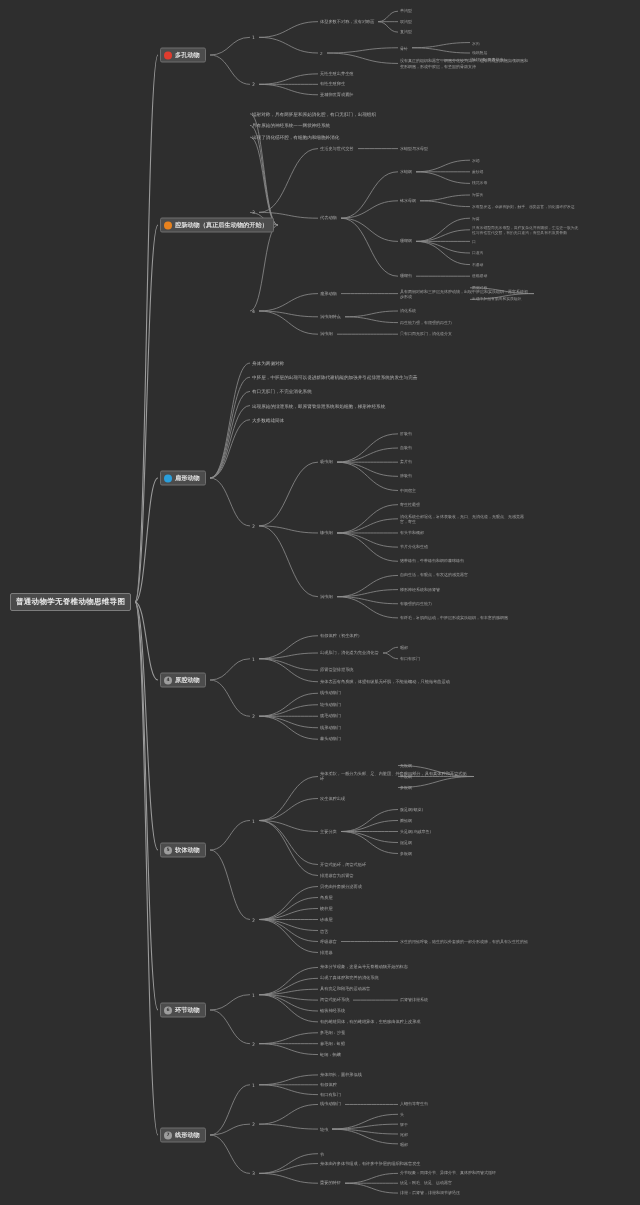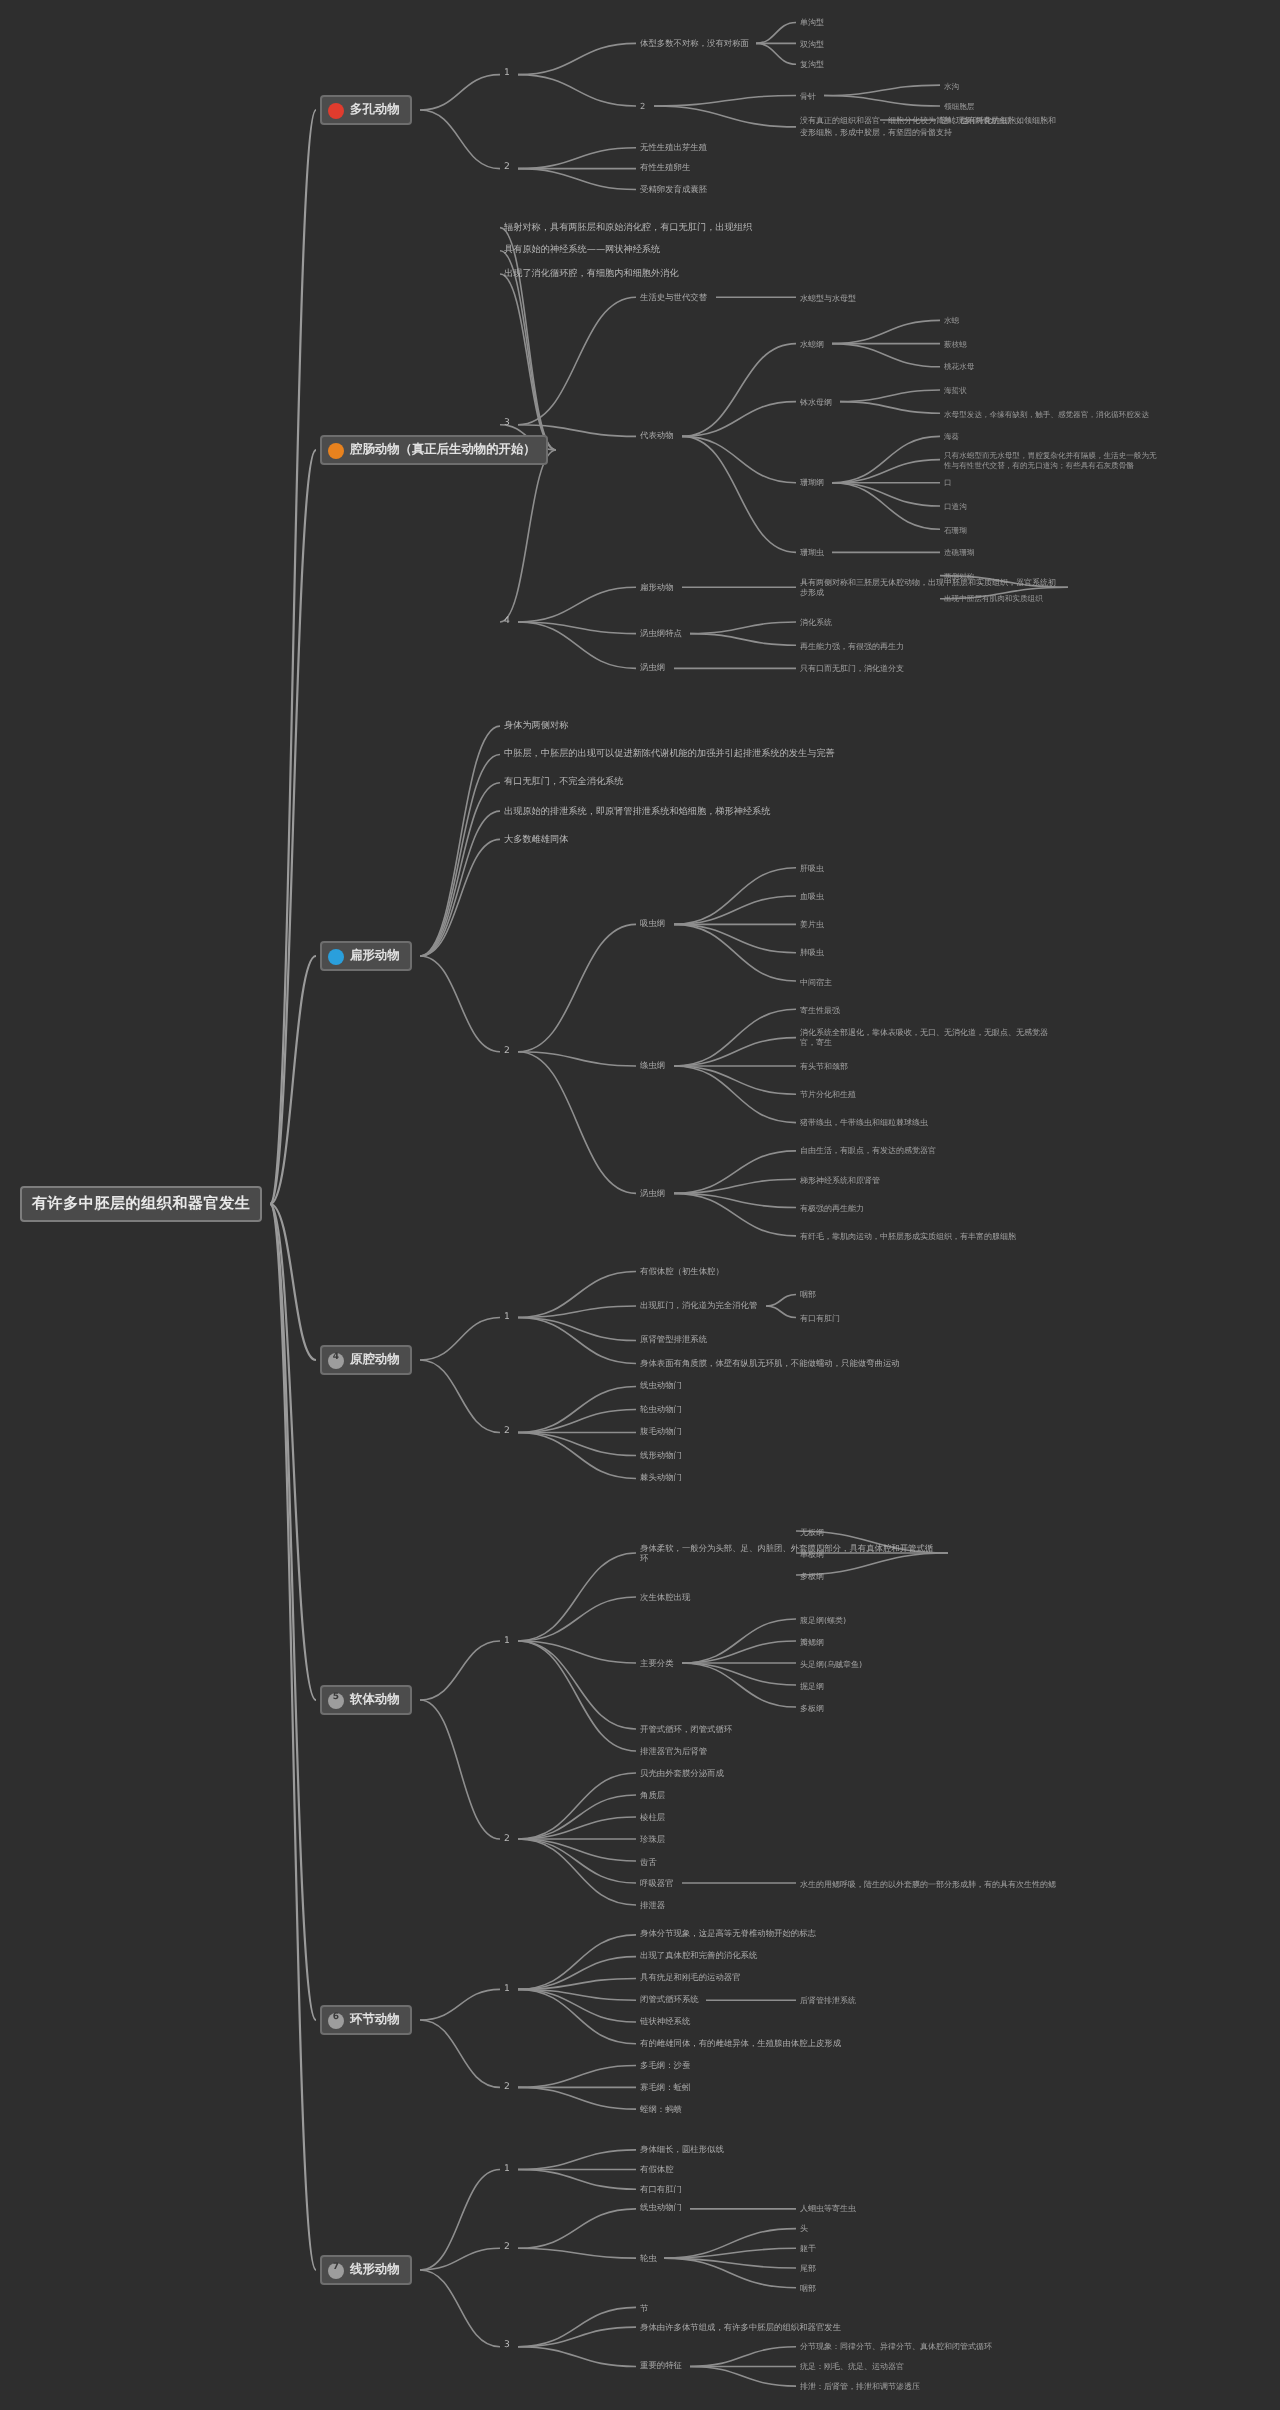--- a/index.html
+++ b/index.html
@@ -173,21 +173,21 @@
       <path d="M332,1129.0769230769229 C365,1129.0769230769229 365,1143.8461538461536 398,1143.8461538461536"></path>
       <path d="M210,1135 C230,1135 230,1173.3846153846152 250,1173.3846153846152"></path>
       <path d="M259,1173.3846153846152 C288.5,1173.3846153846152 288.5,1153.6923076923076 318,1153.6923076923076"></path>
       <path d="M259,1173.3846153846152 C288.5,1173.3846153846152 288.5,1163.5384615384614 318,1163.5384615384614"></path>
       <path d="M259,1173.3846153846152 C288.5,1173.3846153846152 288.5,1183.230769230769 318,1183.230769230769"></path>
       <path d="M345,1183.230769230769 C371.5,1183.230769230769 371.5,1173.3846153846152 398,1173.3846153846152"></path>
       <path d="M345,1183.230769230769 C371.5,1183.230769230769 371.5,1183.230769230769 398,1183.230769230769"></path>
       <path d="M345,1183.230769230769 C371.5,1183.230769230769 371.5,1193.0769230769229 398,1193.0769230769229"></path>
     </svg>
   <div id="nodes">
-      <div class="node root" style="left: 10px; top: 602px;">有许多中胚层的组织和器官发生</div>
+      <div class="node root" style="left: 10px; top: 602px;">普通动物学无脊椎动物思维导图</div>
       <div class="node main" style="left: 160px; top: 55px;">
         <span class="dot" style="background: rgb(224, 60, 46);"></span>
         <span>多孔动物</span>
       </div>
       <div class="node l2" style="left: 252px; top: 37.3333px;">1</div>
       <div class="node l3 wrapn" style="left: 320px; top: 21.6667px; max-width: 150px;">体型多数不对称，没有对称面</div>
       <div class="node l4 wrapn" style="left: 400px; top: 11.2222px; max-width: 130px;">单沟型</div>
       <div class="node l4 wrapn" style="left: 400px; top: 21.6667px; max-width: 130px;">双沟型</div>
       <div class="node l4 wrapn" style="left: 400px; top: 32.1111px; max-width: 130px;">复沟型</div>
       <div class="node l3" style="left: 320px; top: 53px;">2</div>

